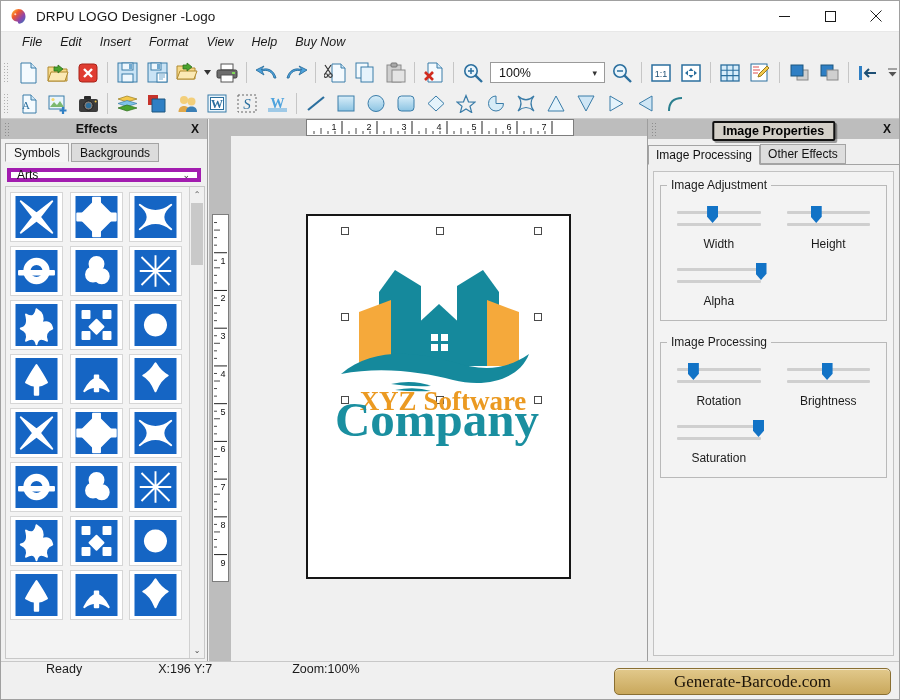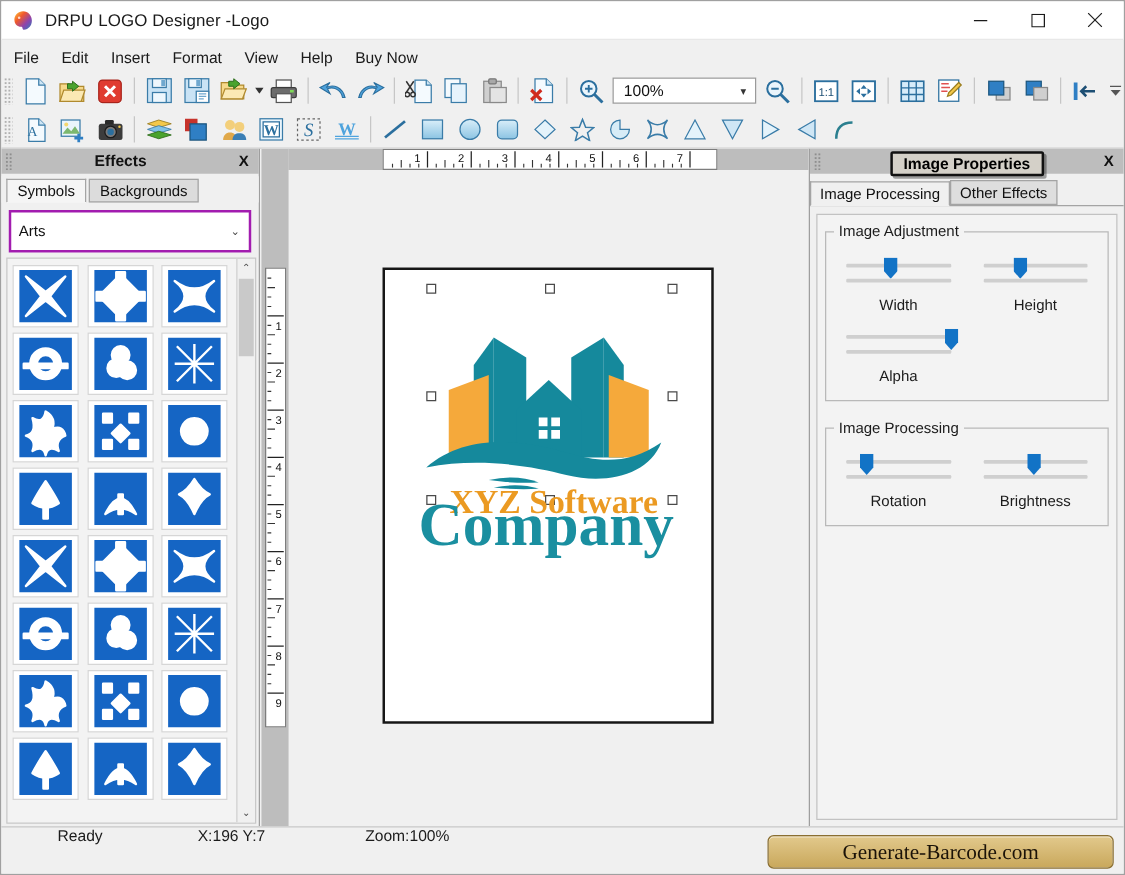--- a/index.html
+++ b/index.html
@@ -37,21 +37,21 @@
   .wincontrols { margin-left: auto; display: flex; height: 31px; }
   .wc {
     width: 46px; height: 31px; display: flex; align-items: center; justify-content: center;
     color: #202020;
   }
 
   
   .menubar {
     position: absolute; top: 31px; left: 0; right: 0; height: 24px;
     background: #f0f0f0;
-    display: flex; align-items: flex-end; padding-left: 1px;
+    display: flex; align-items: flex-start; padding-left: 12px; font-style: italic;
   }
   .menuitem {
     padding: 3px 9px; font-size: 12.5px; color: #1b1b1b;
   }
 
   
   .toolbar {
     position: absolute; left: 0; right: 0;
     background: #f0f0f0;
     display: flex; align-items: center;
@@ -111,21 +111,21 @@
     background: #f0f0f0; flex: 0 0 auto; margin-top: 2px;
   }
   .tab {
     height: 19px; padding: 0 8px; font-size: 12px; display: flex; align-items: center;
     border: 1px solid #a4a4a4; margin-right: 2px; color: #111;
   }
   .tab.active { background: #f5f5f5; border-bottom-color: #f5f5f5; }
   .tab.inactive { background: #dcdcdc; }
   .catrow { padding: 6px 6px 4px 6px; flex: 0 0 auto; }
   .combobox {
-    height: 34px; background: #fff; border: 2px solid #a21caf;
+    height: 14px; background: #fff; border: 4px solid #a21caf;
     display: flex; align-items: center; font-size: 12px; color: #111;
   }
   .combobox .cval { padding-left: 6px; flex: 1; }
   .combobox .carrow { padding-right: 7px; color: #3a3a3a; font-size: 9px; }
   .symwrap {
     flex: 1; margin: 0 2px 2px 4px; position: relative; overflow: hidden;
     background: #f3f3f3; border: 1px solid #c8c8c8;
     display: flex;
   }
   .symgrid {
@@ -1070,20 +1070,28 @@
               <div class="slabel">Rotation</div>
             </div>
             <div class="slider-cell">
               <div class="slider">
                 <div class="strack-line"></div>
                 <div class="strack-line2"></div>
                 <div class="sthumb2" style="left: 48%;"></div>
               </div>
               <div class="slabel">Brightness</div>
             </div>
+            <div class="slider-cell">
+              <div class="slider">
+                <div class="strack-line"></div>
+                <div class="strack-line2"></div>
+                <div class="sthumb2" style="left: 97%;"></div>
+              </div>
+              <div class="slabel">Saturation</div>
+            </div>
           </div>
       </fieldset>
     </div>
   </div>
 
   <div class="statusbar">
     <div class="st-cell" style="margin-left:45px;">Ready</div>
     <div class="st-cell" style="margin-left:76px;">X:196  Y:7</div>
     <div class="st-cell" style="margin-left:80px;">Zoom:100%</div>
     <div class="brandbtn">Generate-Barcode.com</div>

